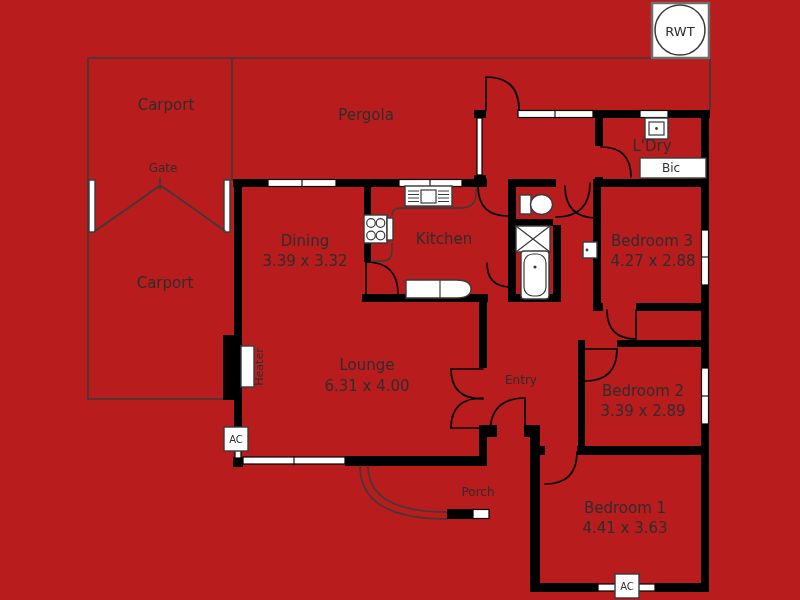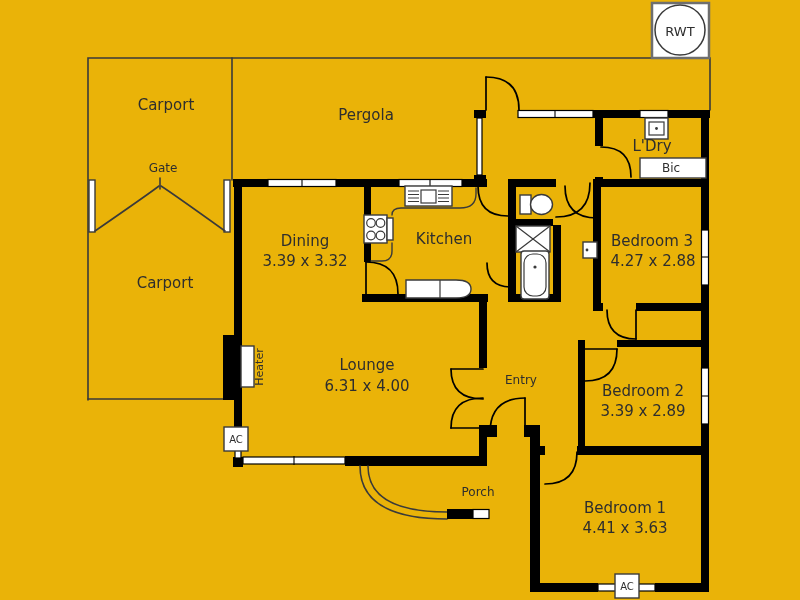--- a/index.html
+++ b/index.html
@@ -1,16 +1,16 @@
 <!DOCTYPE html>
 <html><head>
 <meta charset="utf-8">
 <style>
   html,body{margin:0;padding:0;background:#ffffff;}
-  .stage{position:relative;width:800px;height:600px;background:#eab308;overflow:hidden;}
+  .stage{position:relative;width:800px;height:600px;background:#b91c1c;overflow:hidden;}
   .wall{fill:#000000;stroke:none;}
   .thin{fill:none;stroke:#3a3a3a;stroke-width:1.6;stroke-linecap:round;}
   .cline{fill:none;stroke:#3a3a3a;stroke-width:1.4;stroke-linecap:round;}
   .door{fill:none;stroke:#000000;stroke-width:1.7;stroke-linecap:round;}
   .win{fill:#ffffff;stroke:#000000;stroke-width:1.2;}
   .tick{stroke:#000000;stroke-width:1.1;}
   .fix{fill:#ffffff;stroke:#3a3a3a;stroke-width:1.4;}
   .fixl{fill:none;stroke:#3a3a3a;stroke-width:1.2;}
   .dot{fill:#3a3a3a;stroke:none;}
   .lbl{font-family:"DejaVu Sans",sans-serif;fill:#2e2e2e;}

